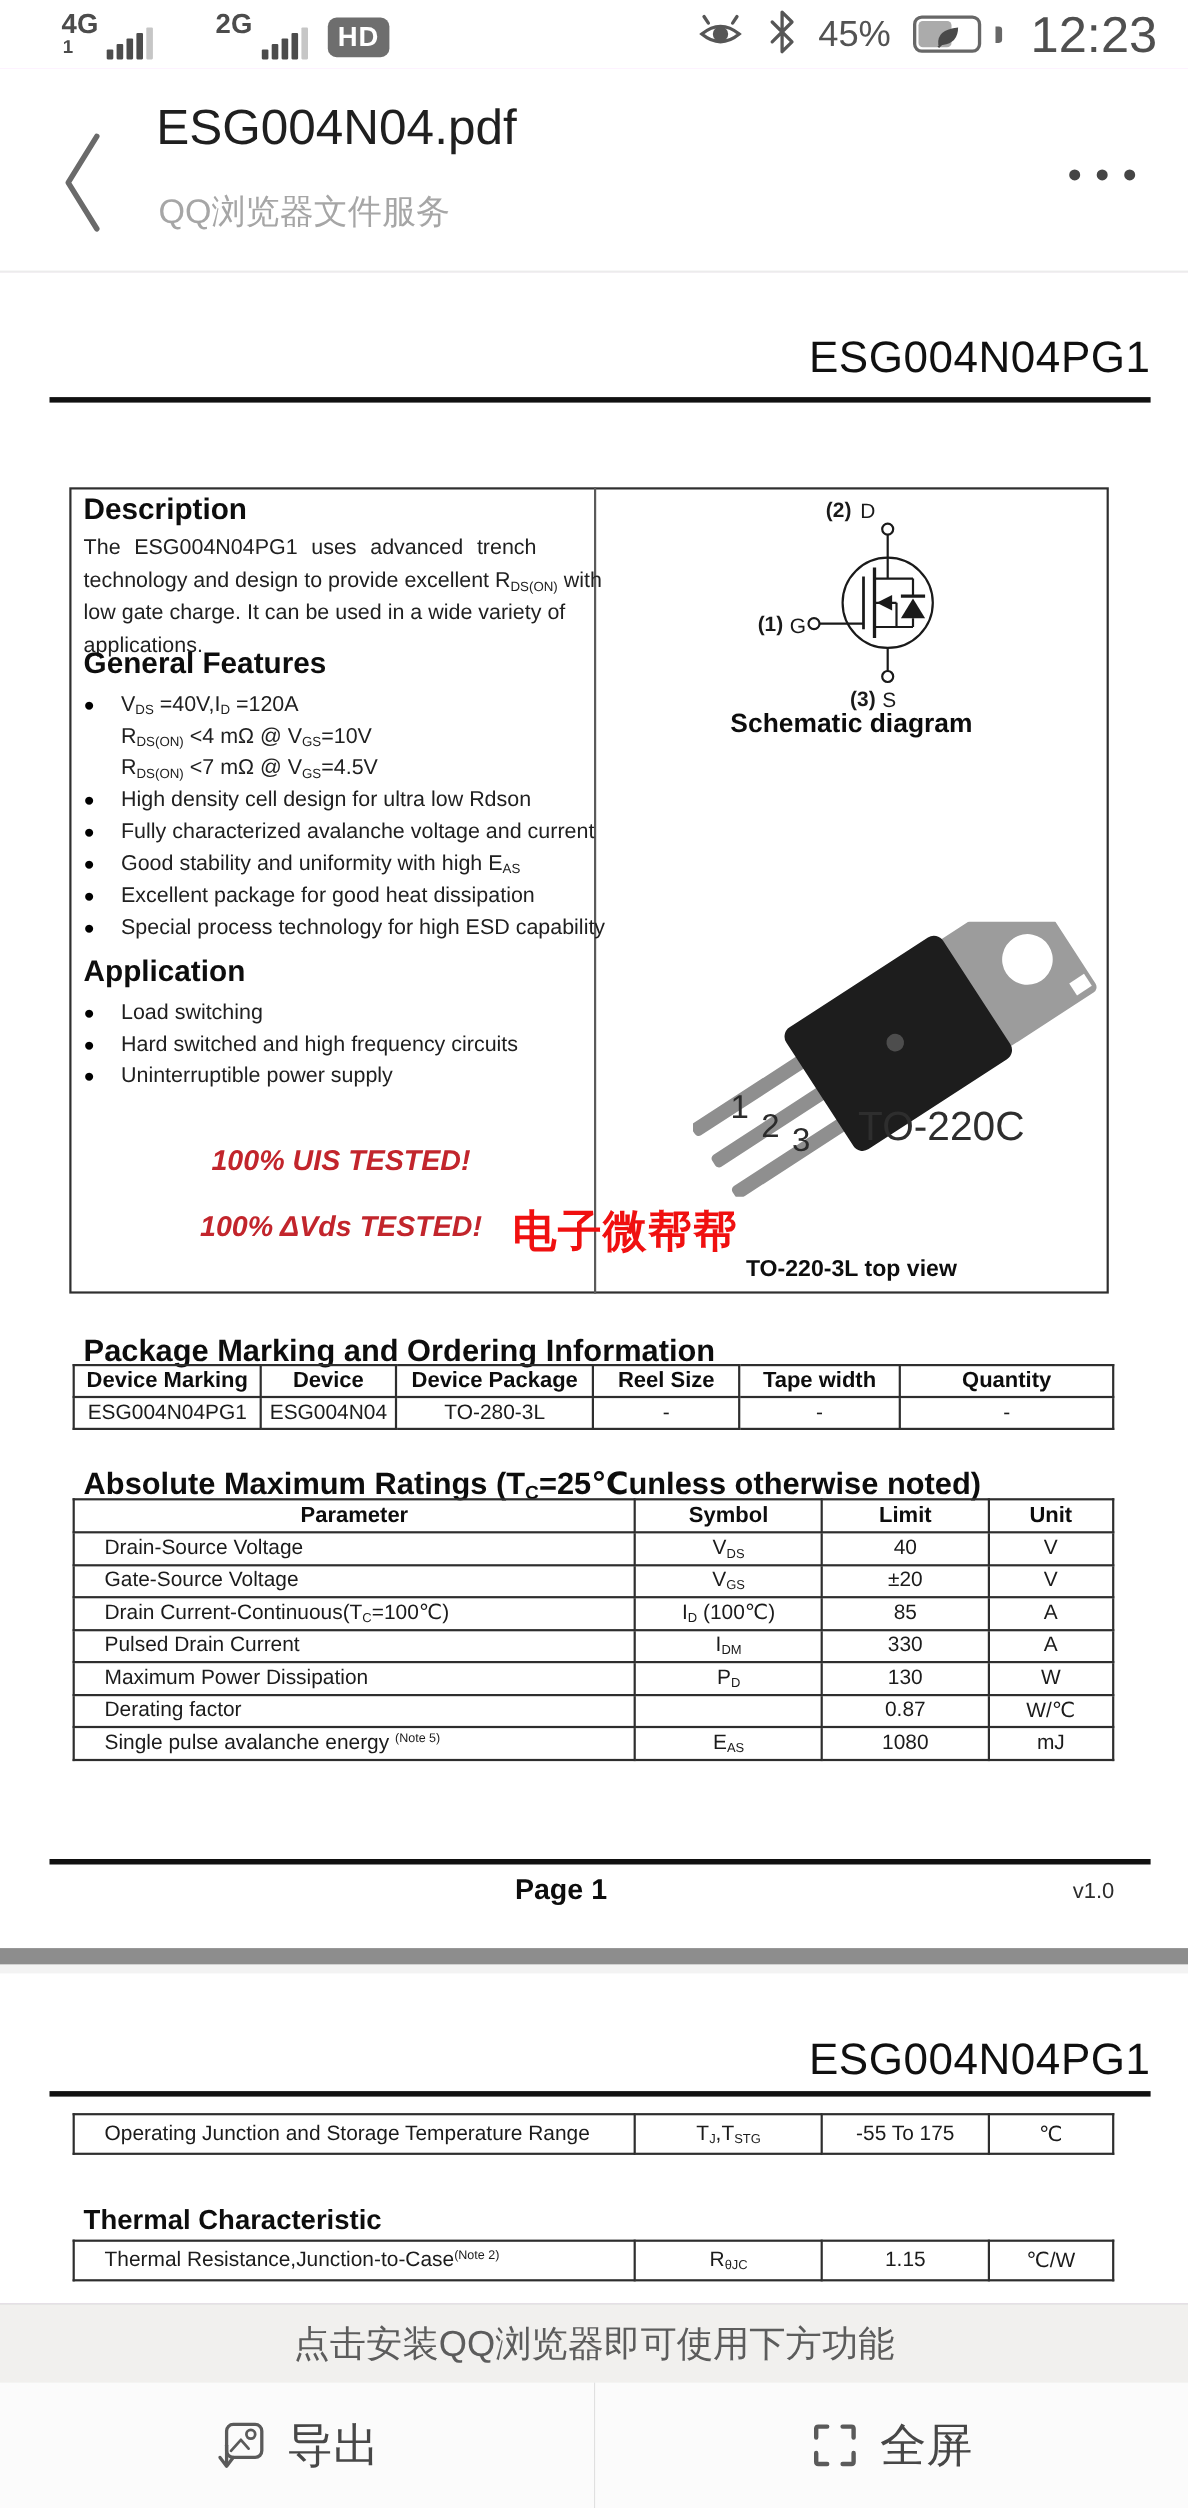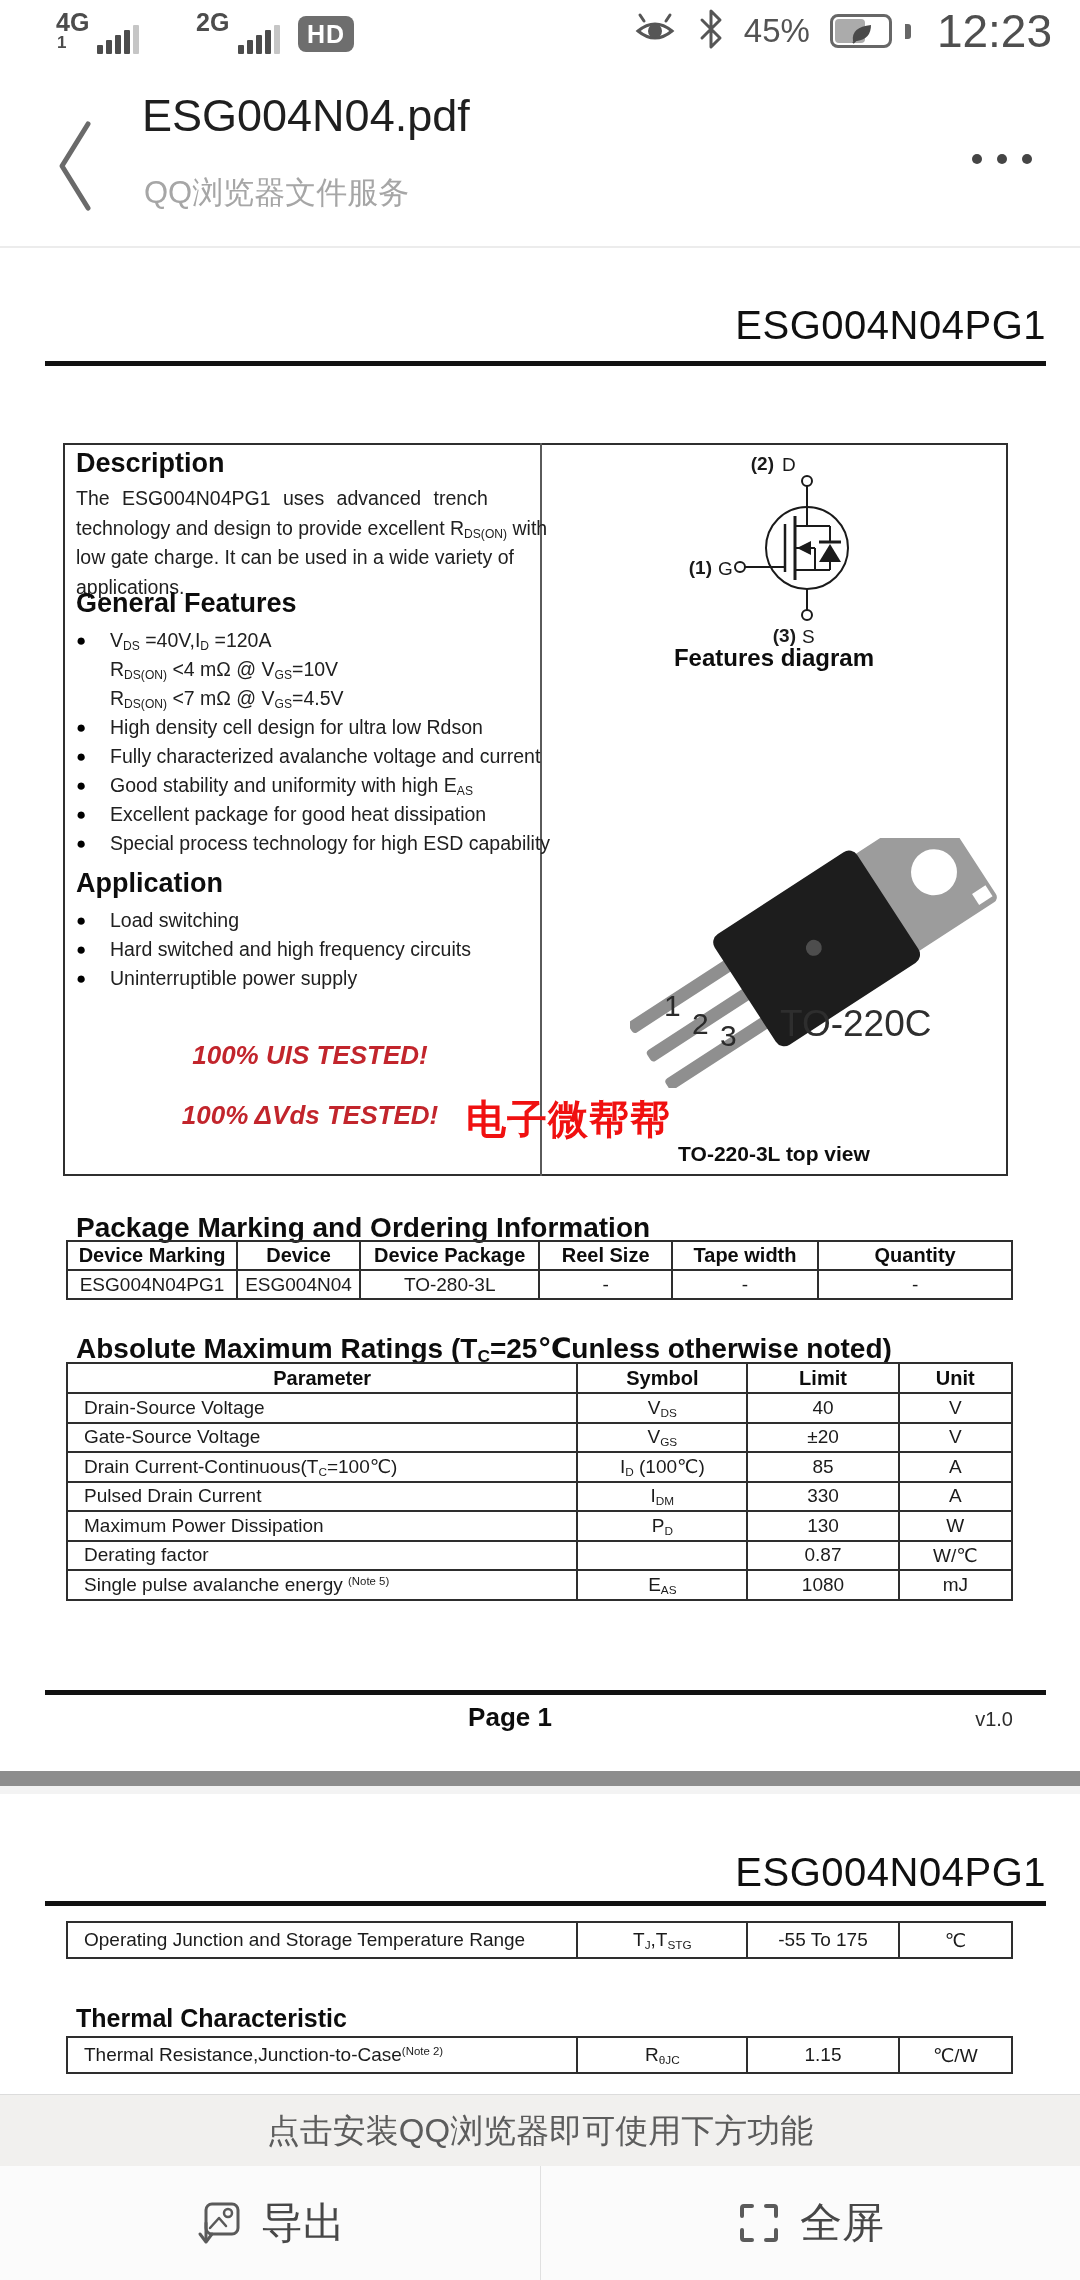--- a/index.html
+++ b/index.html
@@ -53,21 +53,21 @@
   .watermark{font-weight:900;font-size:40px;white-space:nowrap;letter-spacing:1px;}
   .cap{font-weight:bold;color:#0d0d0d;text-align:center;}
   .sec-head{font-weight:bold;font-size:28px;color:#0d0d0d;white-space:nowrap;}
   sub{font-size:0.62em;vertical-align:-0.25em;line-height:0;}
   sup{font-size:0.6em;vertical-align:0.55em;line-height:0;}
 
   table.dtable{border-collapse:collapse;table-layout:fixed;width:947px;}
   table.dtable th,table.dtable td{border:2px solid #2e2e2e;padding:0;overflow:hidden;white-space:nowrap;}
   table.dtable th{font-size:20px;font-weight:bold;text-align:center;color:#0d0d0d;}
   table.dtable td{font-size:19px;color:#1b1b1b;text-align:center;}
-  table.dtable td.pl{text-align:left;padding-left:16px;}
+  table.dtable td.pl{text-align:left;padding-left:27px;}
   .ord-table tr{height:29px;}
   .amr-table tr.hdr{height:30px;}
   .amr-table tr{height:29.5px;}
   .one-row tr{height:36px;}
 
   .pg-footer-label{font-weight:bold;font-size:26px;color:#0d0d0d;text-align:center;}
   .version{font-size:20px;color:#2c2c2c;text-align:right;}
   .page-sep{position:absolute;left:0;top:1771px;width:1080px;height:15px;background:#8d8d8d;}
   .page-sep2{position:absolute;left:0;top:1786px;width:1080px;height:8px;background:#f3f3f3;}
 
@@ -206,21 +206,21 @@
       <line x1="145" y1="100" x2="145" y2="122" stroke="#1a1a1a" stroke-width="2"></line>
       <line x1="160" y1="78" x2="160" y2="94" stroke="#1a1a1a" stroke-width="2"></line>
       <line x1="149" y1="94" x2="171" y2="94" stroke="#1a1a1a" stroke-width="3"></line>
       <polygon points="160,96 149,114 171,114" fill="#1a1a1a"></polygon>
       <line x1="160" y1="114" x2="160" y2="122" stroke="#1a1a1a" stroke-width="2"></line>
       <line x1="137" y1="141" x2="137" y2="162" stroke="#1a1a1a" stroke-width="2"></line>
       <circle cx="137" cy="167" r="5" fill="none" stroke="#1a1a1a" stroke-width="2"></circle>
       <text x="126" y="194" font-size="19" font-weight="bold" fill="#1a1a1a" text-anchor="end">(3)</text>
       <text x="132" y="195" font-size="19" fill="#1a1a1a">S</text>
     </svg>
-    <div class="abs cap" style="left:560px;top:396px;width:428px;font-size:24px;">Features diagram</div>
+    <div class="abs cap" style="left:560px;top:396px;width:428px;font-size:24px;">Schematic diagram</div>
 
     <svg class="abs" style="left:630px;top:590px;" width="380" height="250" viewBox="0 0 380 250">
       <g transform="translate(195,105) rotate(-33)">
         <rect x="30" y="-58" width="140" height="116" rx="6" fill="#9c9c9c"></rect>
         <rect x="150" y="-52" width="16" height="13" fill="#ffffff"></rect>
         <rect x="150" y="39" width="16" height="13" fill="#ffffff"></rect>
         <circle cx="130" cy="0" r="23" fill="#ffffff"></circle>
         <rect x="-210" y="-40.5" width="125" height="13" rx="4" fill="#8f8f8f"></rect>
         <rect x="-210" y="-6.5" width="125" height="13" rx="4" fill="#8f8f8f"></rect>
         <rect x="-210" y="27.5" width="125" height="13" rx="4" fill="#8f8f8f"></rect>

